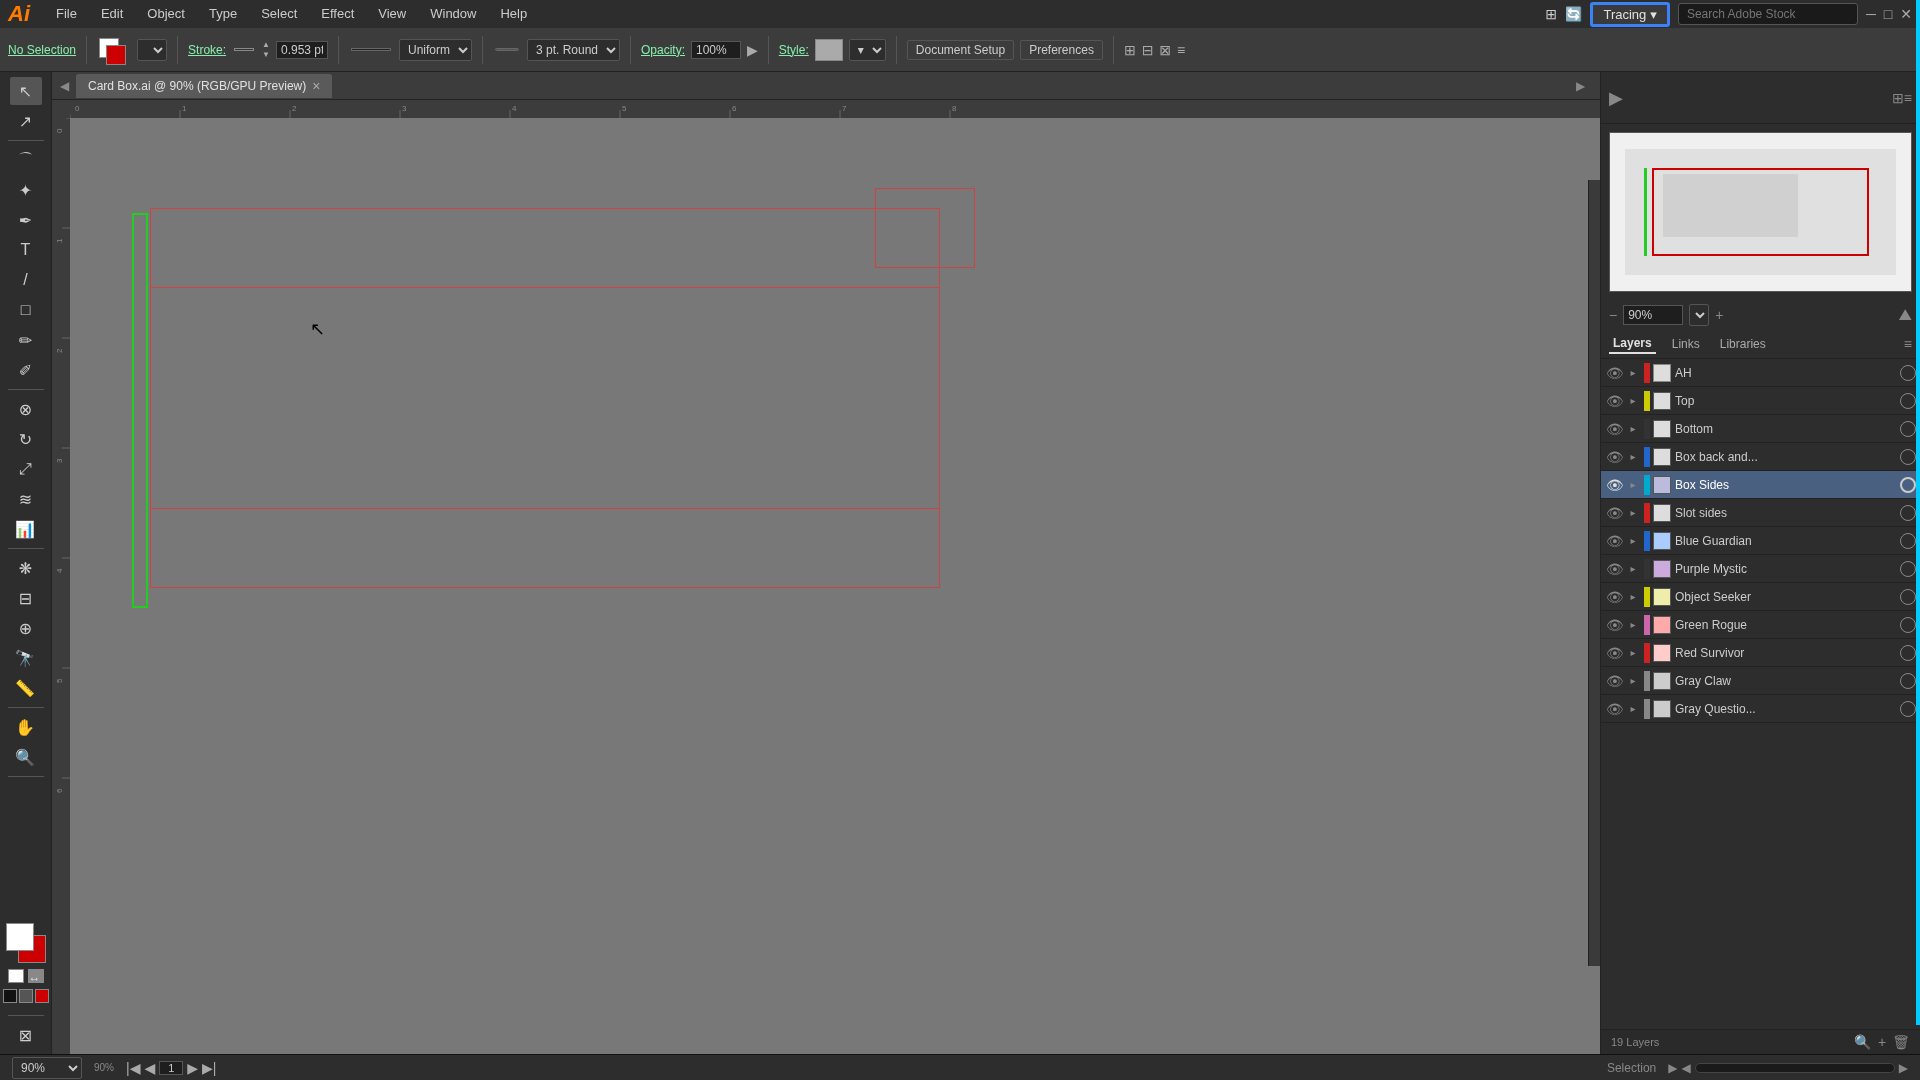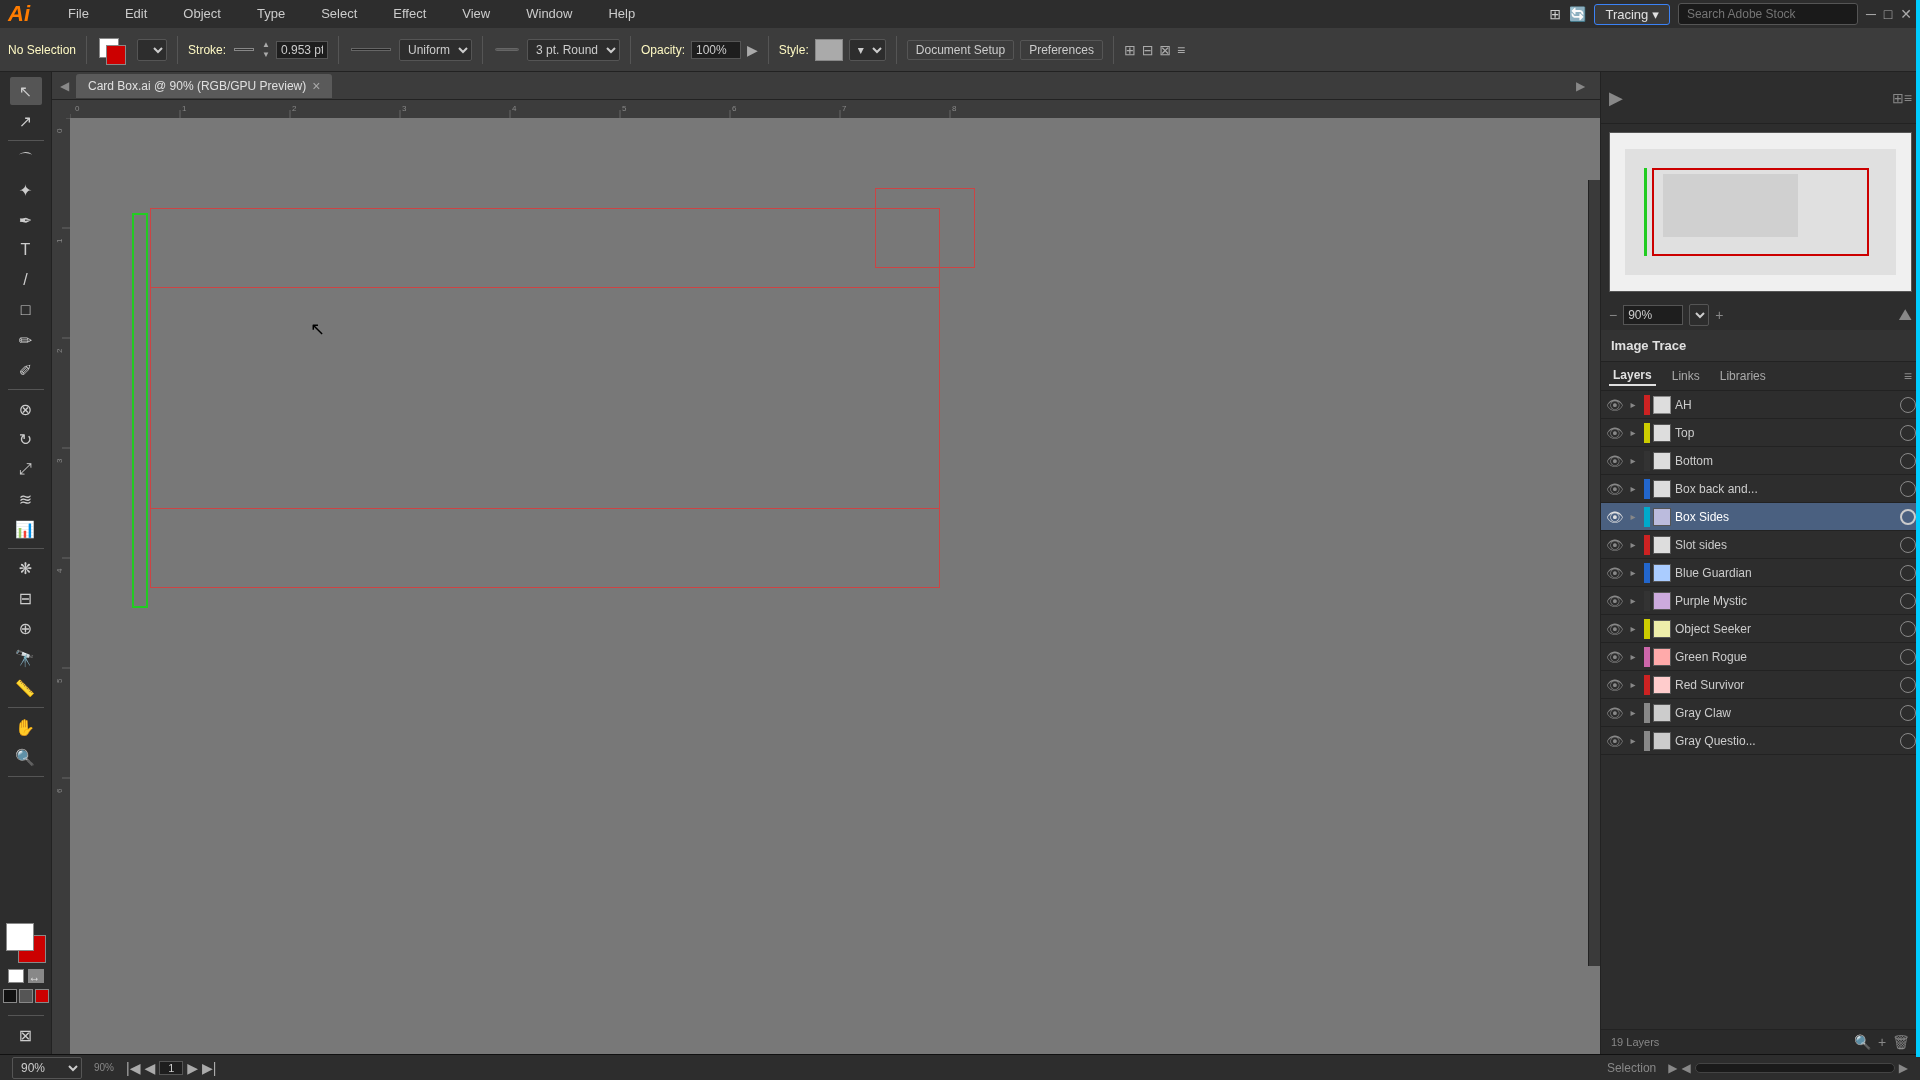--- a/index.html
+++ b/index.html
@@ -1,46 +1,46 @@
 <!DOCTYPE html>
 <html><head>
   <meta charset="utf-8">
   <style>
     * { margin: 0; padding: 0; box-sizing: border-box; }
     body { width: 1920px; height: 1080px; background: #535353; font-family: Arial, sans-serif; font-size: 12px; color: #e0e0e0; overflow: hidden; }
 
     
     #menu-bar {
       width: 100%; height: 28px; background: #2d2d2d; display: flex; align-items: center;
-      padding: 0 8px; gap: 16px;
+      padding: 0 8px; gap: 4px;
     }
     .ai-logo {
       font-size: 22px; font-weight: bold; color: #ff7c00; margin-right: 12px; font-style: italic;
     }
     .menu-item {
       padding: 0 10px; height: 28px; line-height: 28px; color: #cccccc; font-size: 13px; cursor: pointer;
     }
     .menu-right {
       margin-left: auto; display: flex; align-items: center; gap: 8px;
     }
     .tracing-btn {
-      display: flex; align-items: center; gap: 4px; background: #3a3a3a; border: 1px solid #3b82f6;
+      display: flex; align-items: center; gap: 4px; background: #3a3a3a; border: 3px solid #3b82f6;
       padding: 2px 10px; border-radius: 3px; color: #e0e0e0; cursor: pointer; font-size: 13px;
     }
     .search-box {
       background: #1a1a1a; border: 1px solid #555; border-radius: 3px; padding: 2px 8px;
       color: #ccc; font-size: 12px; width: 180px; height: 22px;
     }
 
     
     #toolbar {
       width: 100%; height: 44px; background: #3c3c3c; display: flex; align-items: center;
       padding: 0 8px; gap: 6px; border-bottom: 1px solid #222;
     }
-    .tb-label { color: #fef9c3; font-size: 12px; }
+    .tb-label { color: #86efac; font-size: 12px; text-decoration: underline; }
     .tb-dropdown {
       background: #2d2d2d; border: 1px solid #555; color: #ccc; padding: 2px 4px;
       font-size: 12px; border-radius: 2px; cursor: pointer;
     }
     .tb-input {
       background: #1e1e1e; border: 1px solid #555; color: #ccc; padding: 1px 4px;
       font-size: 12px; width: 60px;
     }
     .tb-sep { width: 1px; height: 28px; background: #555; margin: 0 4px; }
     .tb-btn {
@@ -452,23 +452,20 @@
     </div>
 
     <div class="nav-zoom-bar">
       <span style="color:#888;font-size:14px;cursor:pointer">−</span>
       <input class="nav-zoom-input" type="text" value="90%" style="">
       <select class="tb-dropdown" style="width:20px"><option>▾</option></select>
       <span style="color:#888;font-size:14px;cursor:pointer">+</span>
       <span style="margin-left:auto;color:#888;font-size:16px;cursor:pointer">⛰</span>
     </div>
 
-    <div class="image-trace-header">
-      <span>Image Trace</span>
-    </div>
 
     <div id="layers-section">
       <div id="layers-tabs">
         <span class="layers-tab active">Layers</span>
         <span class="layers-tab">Links</span>
         <span class="layers-tab">Libraries</span>
         <span style="margin-left:auto;color:#888;font-size:14px;cursor:pointer">≡</span>
       </div>
 
       <div id="layers-list">

